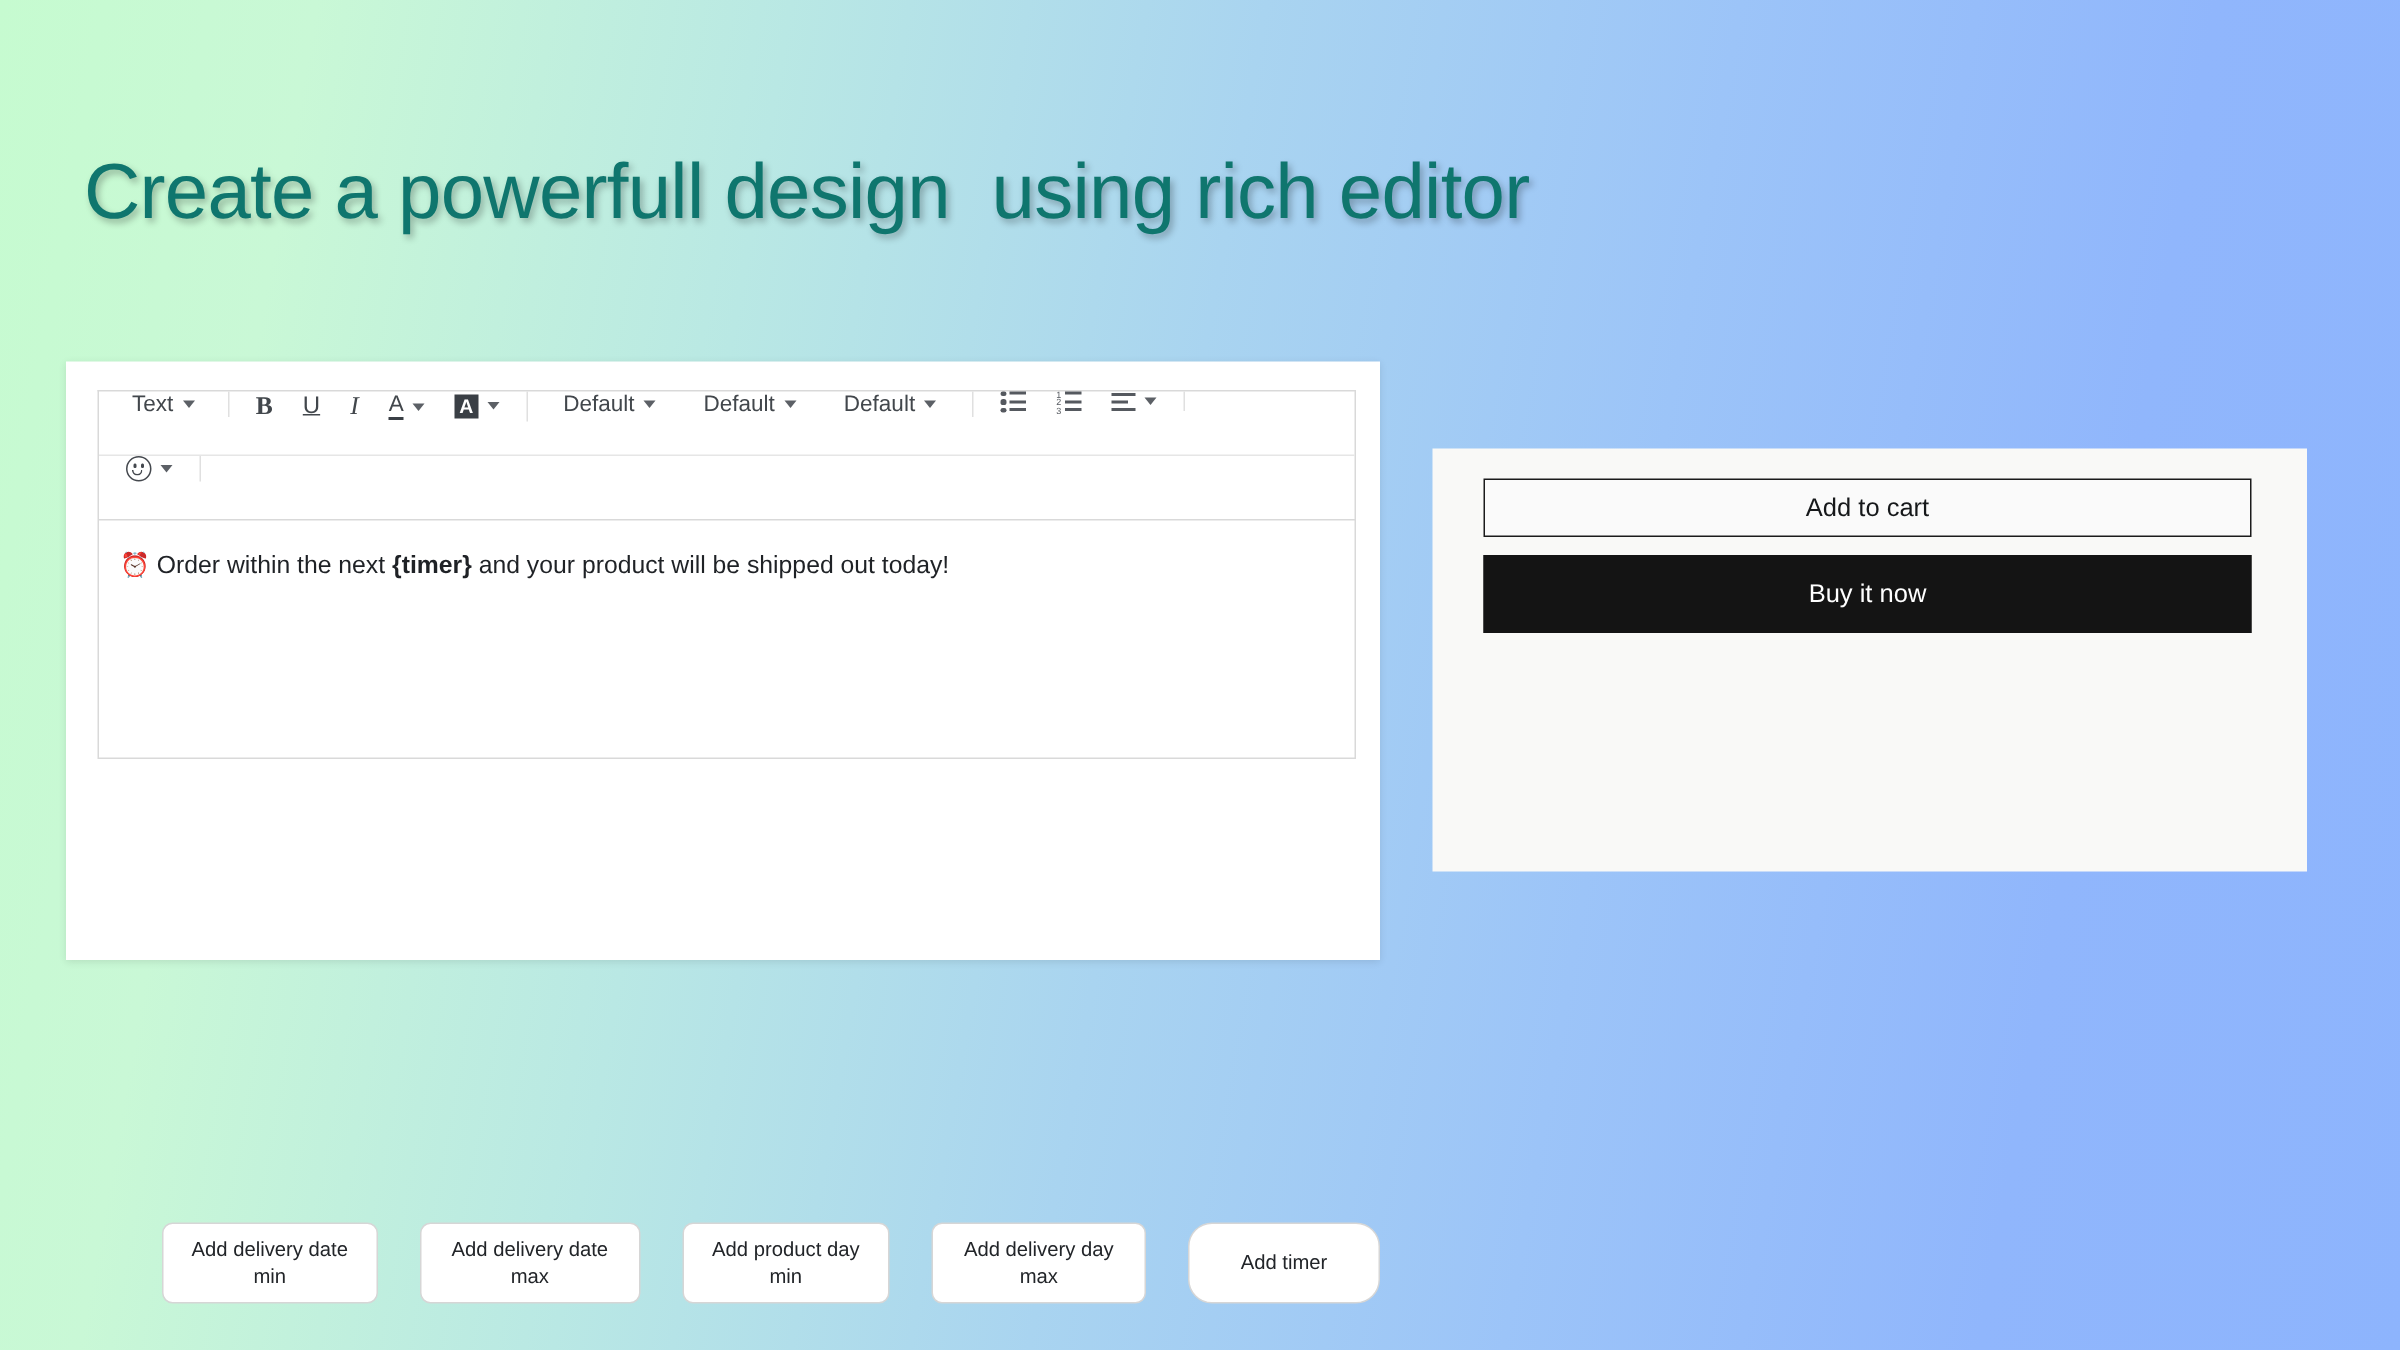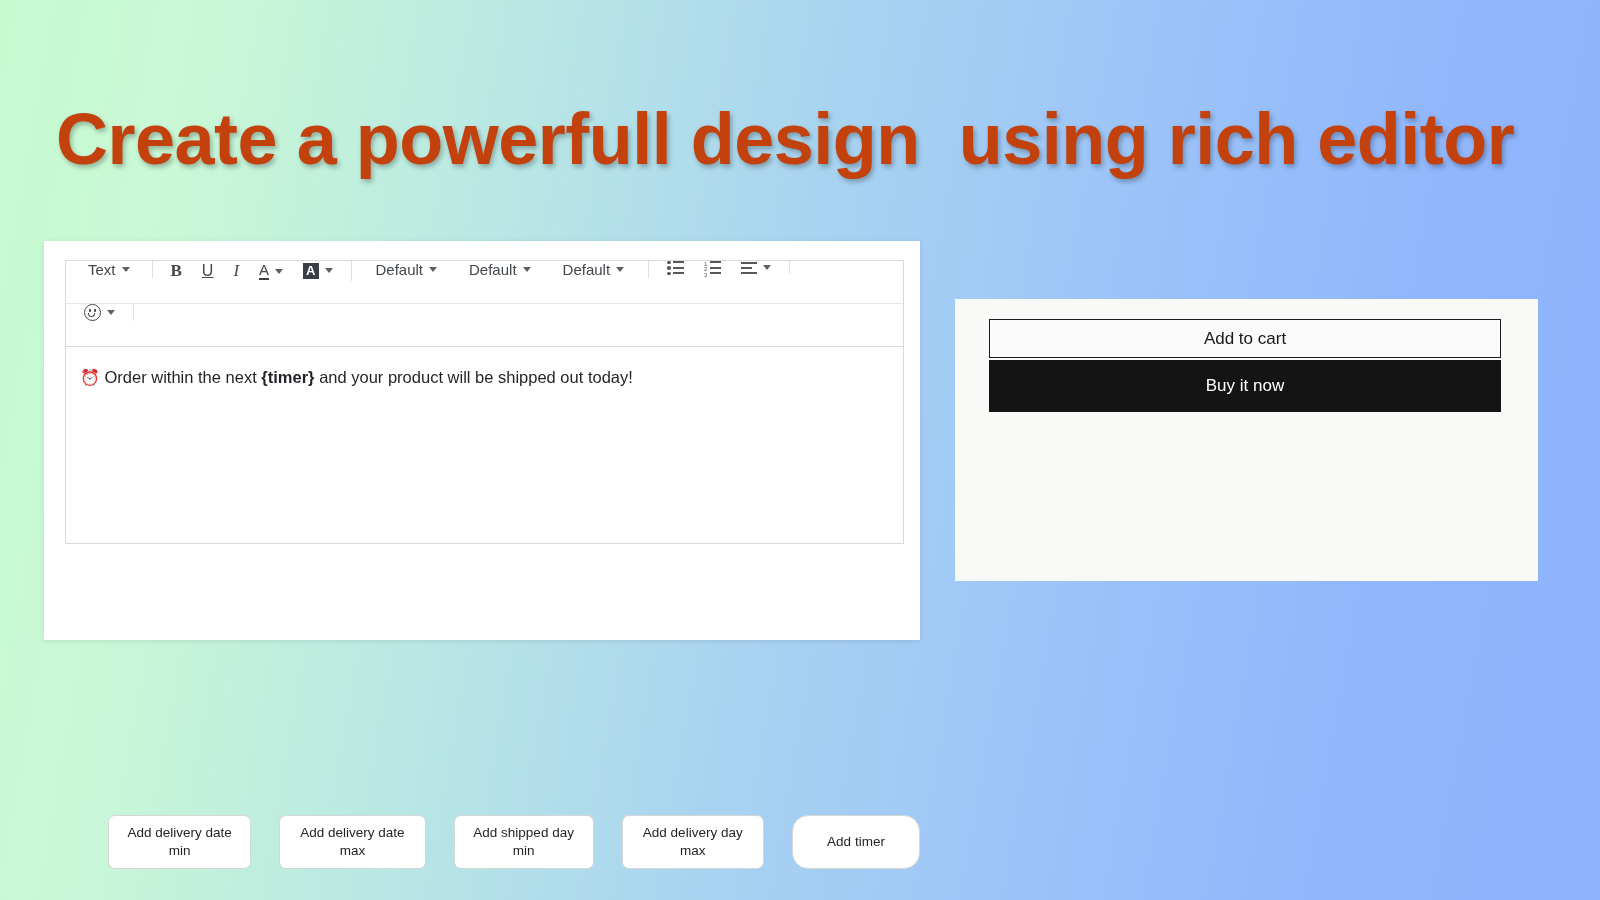--- a/index.html
+++ b/index.html
@@ -21,23 +21,23 @@
         #90b6fc 84%,
         #8db4fd 100%);
     position: relative;
   }
 
   
   .headline {
     position: absolute;
     left: 56px;
     top: 98px;
-    font-size: 72px;
-    font-weight: bold;
-    color: #c2410c;
+    font-size: 52px;
+    font-weight: normal;
+    color: #0f766e;
     letter-spacing: -0.5px;
     white-space: pre;
     text-shadow: 2px 3px 5px rgba(0,0,0,0.28);
   }
 
   
   .editor-card {
     position: absolute;
     left: 44px;
     top: 241px;
@@ -161,21 +161,21 @@
   .emoji-icon .eye.le { left: 3.6px; }
   .emoji-icon .eye.re { right: 3.6px; }
   .emoji-icon .mouth {
     position: absolute; left: 3.4px; bottom: 3px; width: 7px; height: 3.6px;
     border: 1.5px solid #44484e; border-top: none;
     border-radius: 0 0 7px 7px;
   }
 
   .editor-body {
     border: 1px solid #d9d9d9;
-    height: 198px;
+    height: 160px;
     padding: 19px 8px 0 14px;
     background: #ffffff;
     font-size: 16.5px;
     color: #1f2226;
     line-height: 1.45;
   }
   .editor-body .alarm { font-size: 16px; }
   .editor-body b { font-weight: bold; }
 
   .btn-row {
@@ -224,21 +224,21 @@
     align-items: center;
     justify-content: center;
     font-size: 17px;
     color: #16181a;
     cursor: pointer;
   }
 
   .btn-buy {
     width: 100%;
     height: 52px;
-    margin-top: 2px;
+    margin-top: 12px;
     background: #141414;
     border: 1.6px solid #141414;
     display: flex;
     align-items: center;
     justify-content: center;
     font-size: 17px;
     color: #ffffff;
     cursor: pointer;
   }
 
@@ -358,21 +358,21 @@
     </div>
 
     <div class="editor-body">
       <span class="alarm">⏰</span><span> Order within the next </span><b>{timer}</b><span> and your product will be shipped out today!</span>
     </div>
   </div>
 
   <div class="btn-row">
     <div class="chip">Add delivery date min</div>
     <div class="chip">Add delivery date max</div>
-    <div class="chip">Add shipped day min</div>
+    <div class="chip">Add product day min</div>
     <div class="chip">Add delivery day max</div>
     <div class="chip timer">Add timer</div>
   </div>
 </div>
 
 <div class="preview-panel">
   <div class="pv-inner">
     <div class="btn-cart">Add to cart</div>
     <div class="btn-buy">Buy it now</div>
 

